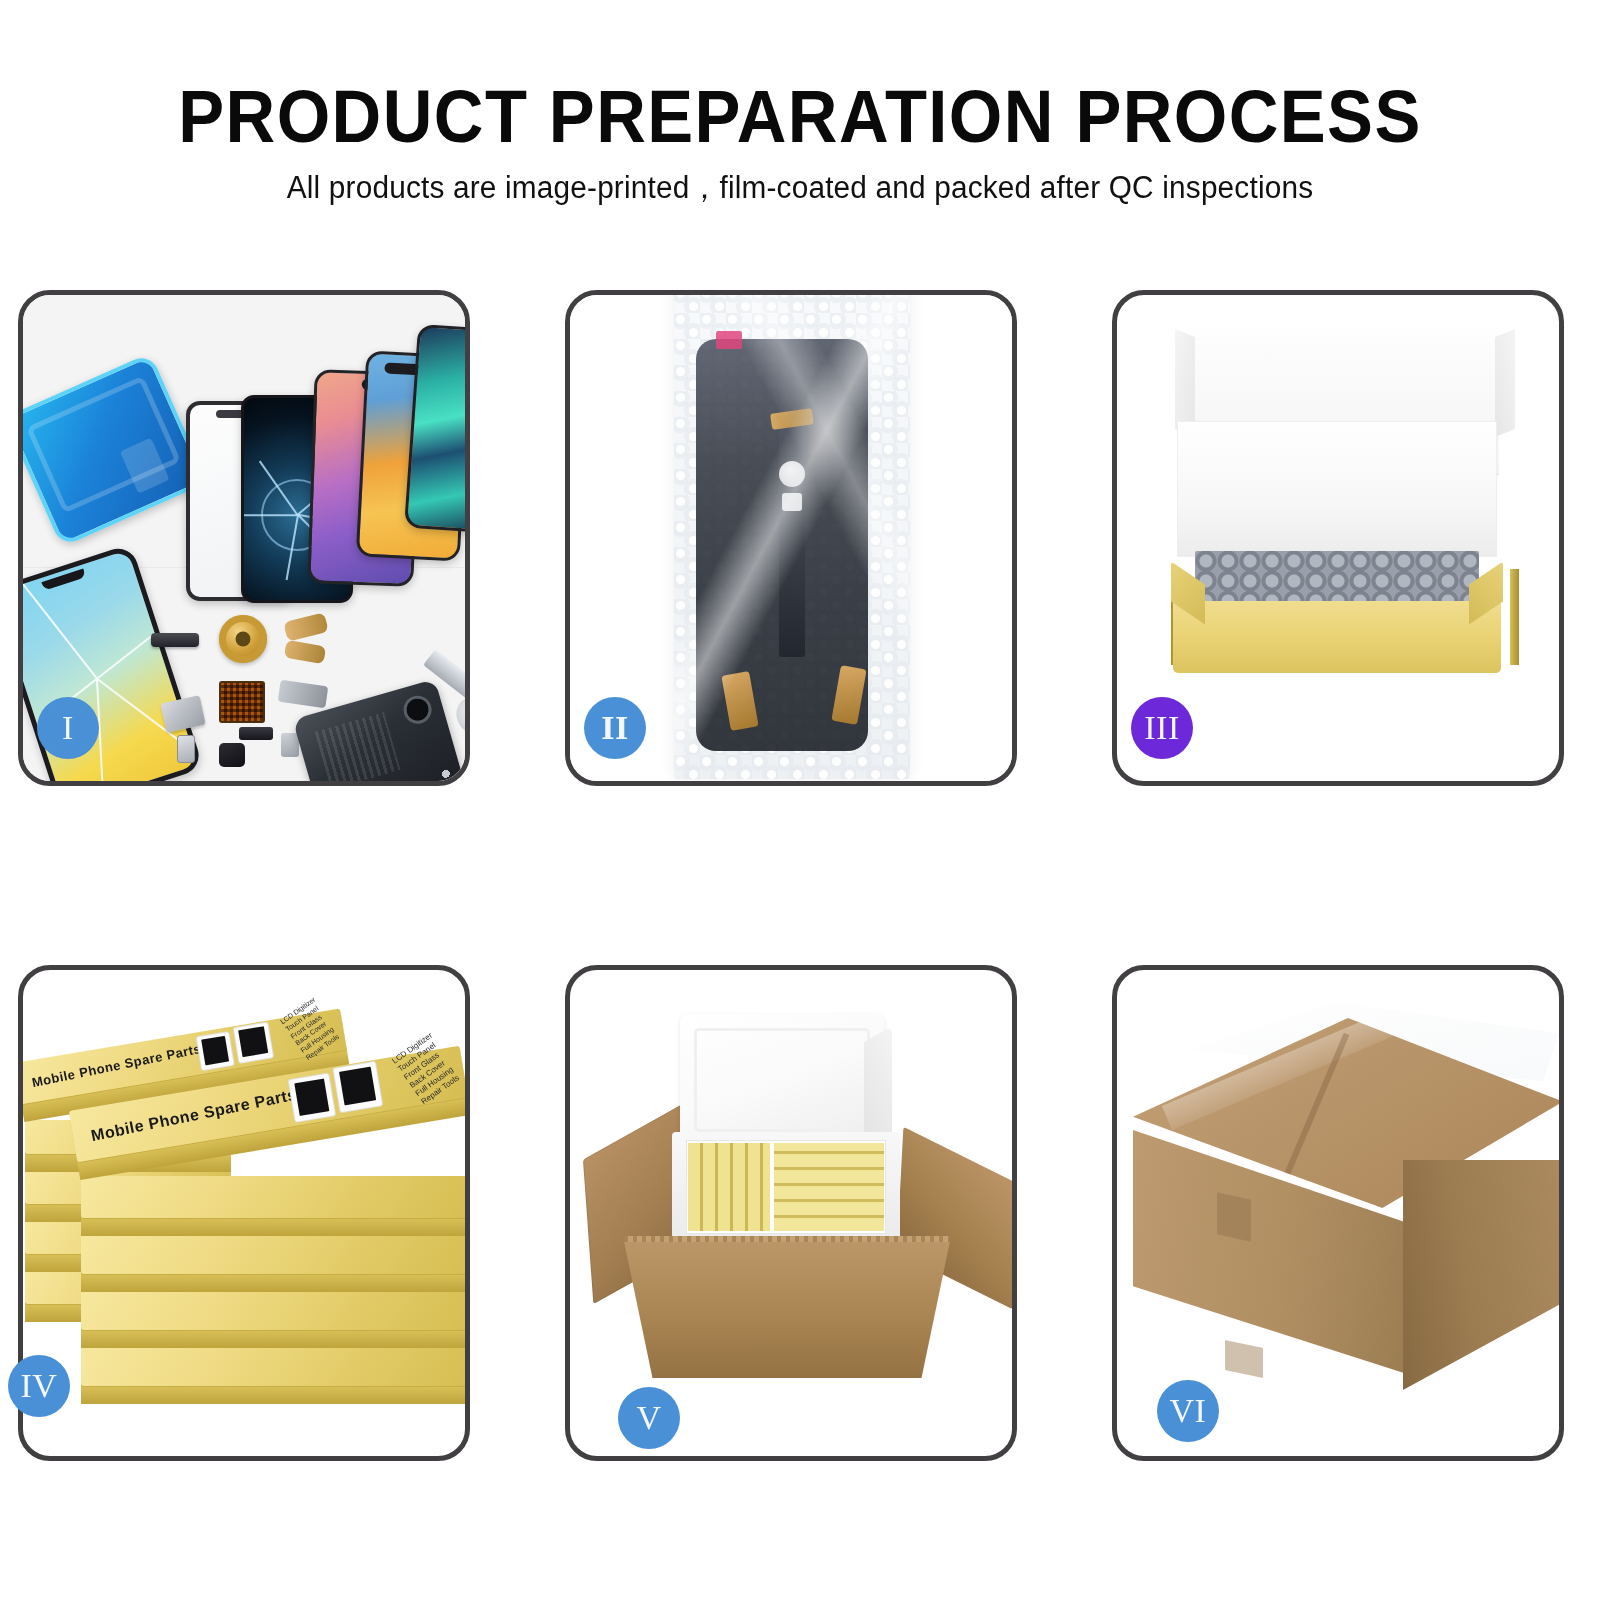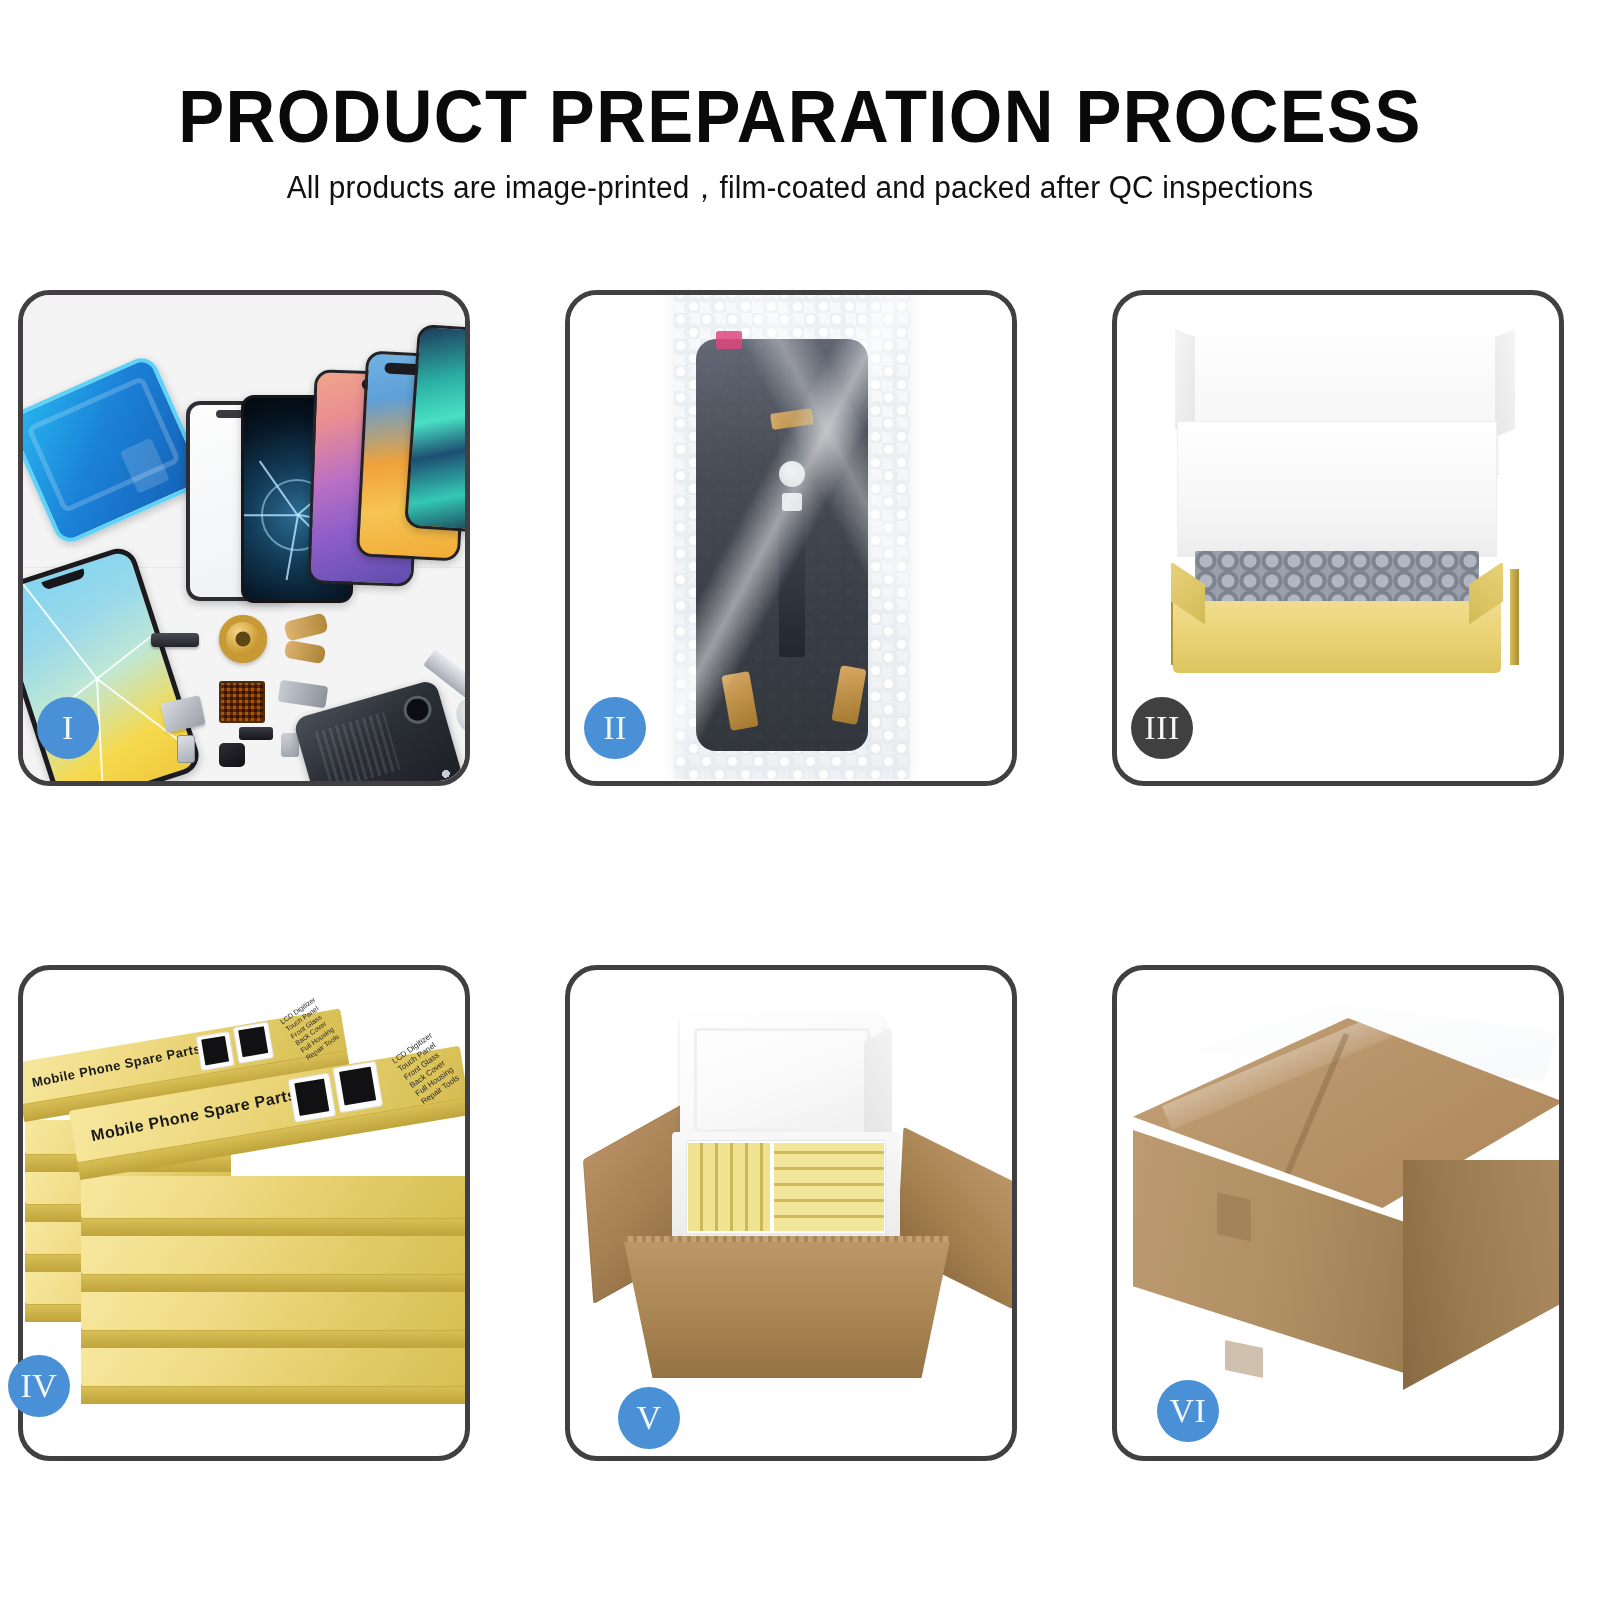--- a/index.html
+++ b/index.html
@@ -600,35 +600,35 @@
       <div class="p2flex"></div>
       <div class="p2gold-t"></div>
       <div class="p2dot"></div>
       <div class="p2chip"></div>
       <div class="p2gold-l"></div>
       <div class="p2gold-r"></div>
       <div class="p2label"></div>
       <div class="p2gloss"></div>
     </div>
   </div>
-  <div class="badge" style="left: 14px; top: 402px; background: rgb(74, 144, 214); color: rgb(242, 247, 251);">II</div>
+  <div class="badge" style="left: 14px; top: 402px; background: rgb(74, 144, 214); color: rgb(242, 247, 251); font-weight: bold;">II</div>
 </div>
 
 <div class="panel" style="left: 1112px; top: 290px; width: 452px; height: 496px; border-color: rgb(65, 63, 65);">
   <div class="panel-inner">
     <div class="p3wrap">
       <div class="p3lid"></div>
       <div class="p3foam"></div>
       <div class="p3bubble"></div>
       <div class="p3wall-l"></div>
       <div class="p3wall-r"></div>
       <div class="p3base"></div>
     </div>
   </div>
-  <div class="badge" style="left: 14px; top: 402px; background: #404040; color: rgb(242, 247, 251);">III</div>
+  <div class="badge" style="left: 14px; top: 402px; background: #6d28d9; color: rgb(242, 247, 251);">III</div>
 </div>
 
 <div class="panel" style="left: 18px; top: 965px; width: 452px; height: 496px; border-color: rgb(65, 63, 65);">
   <div class="panel-inner">
     <div class="p4wrap">
 
       <div class="gbox" style="left:2px; top:256px; width:206px; height:52px;">
         <div class="gside" style="top:32px;"></div>
         <div class="gtop" style="height:34px;"></div>
       </div>

